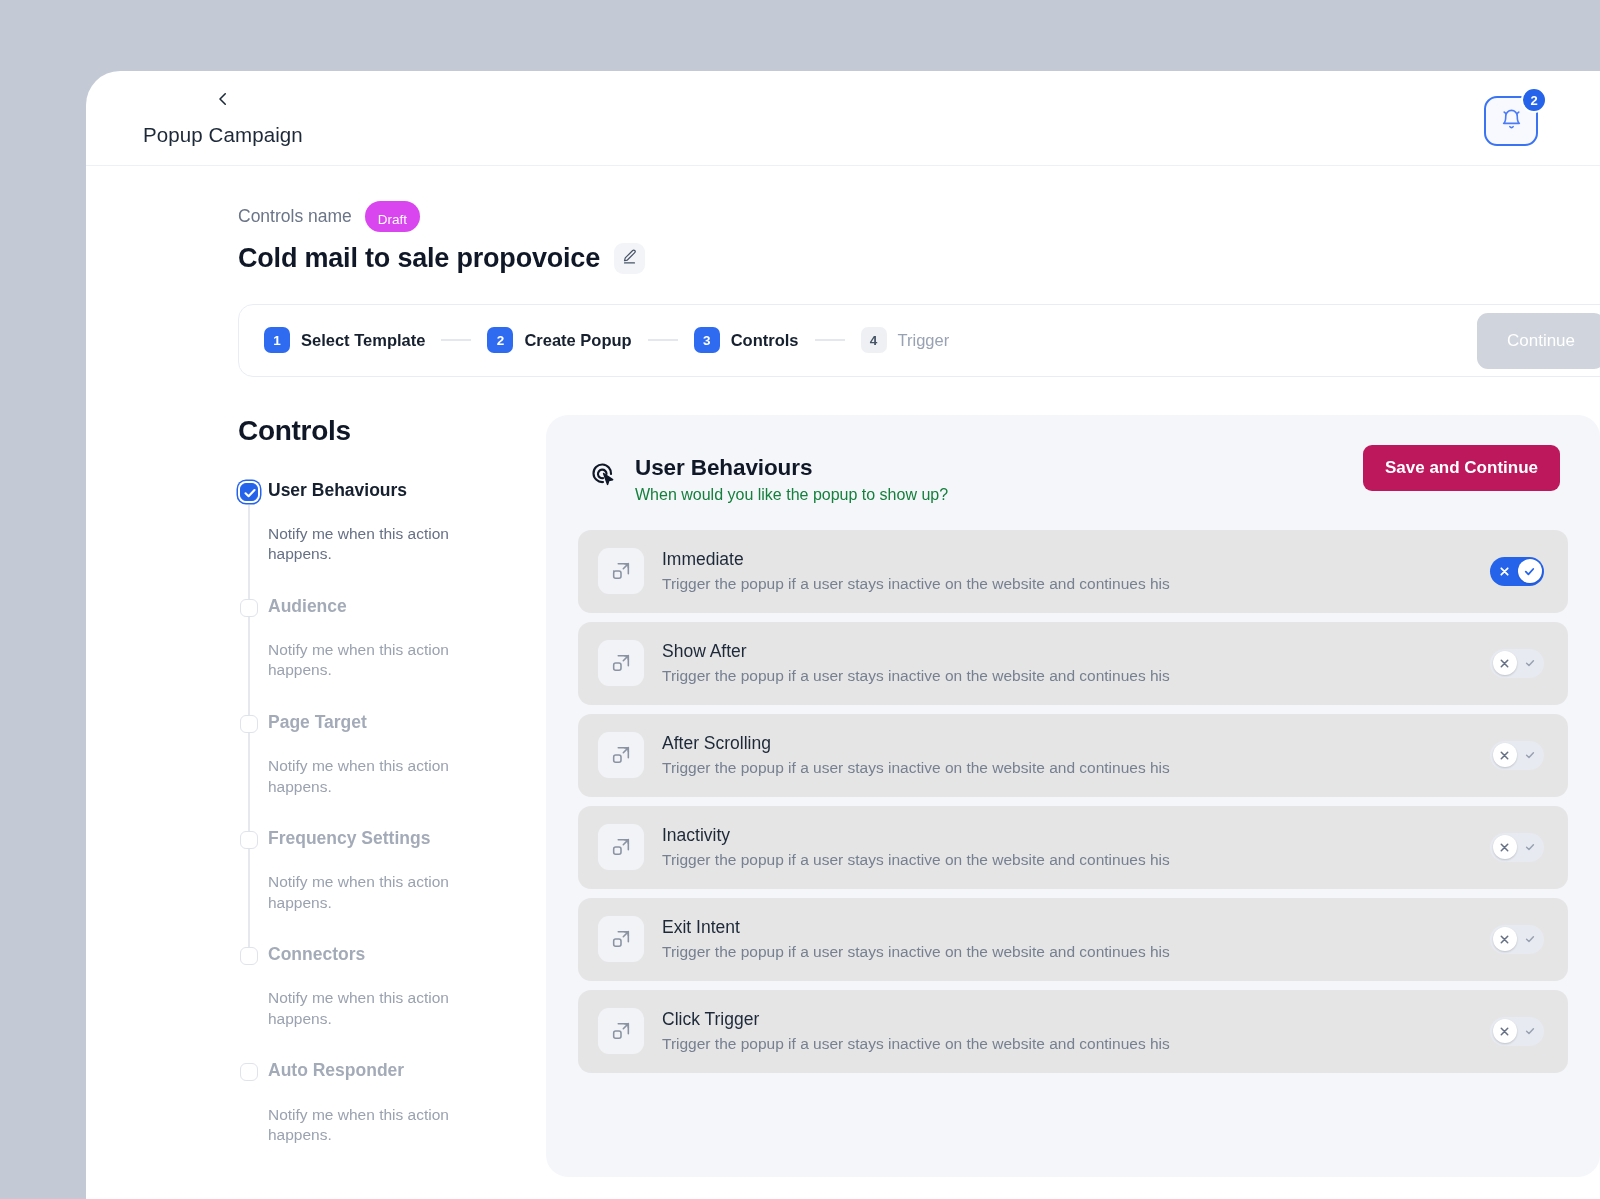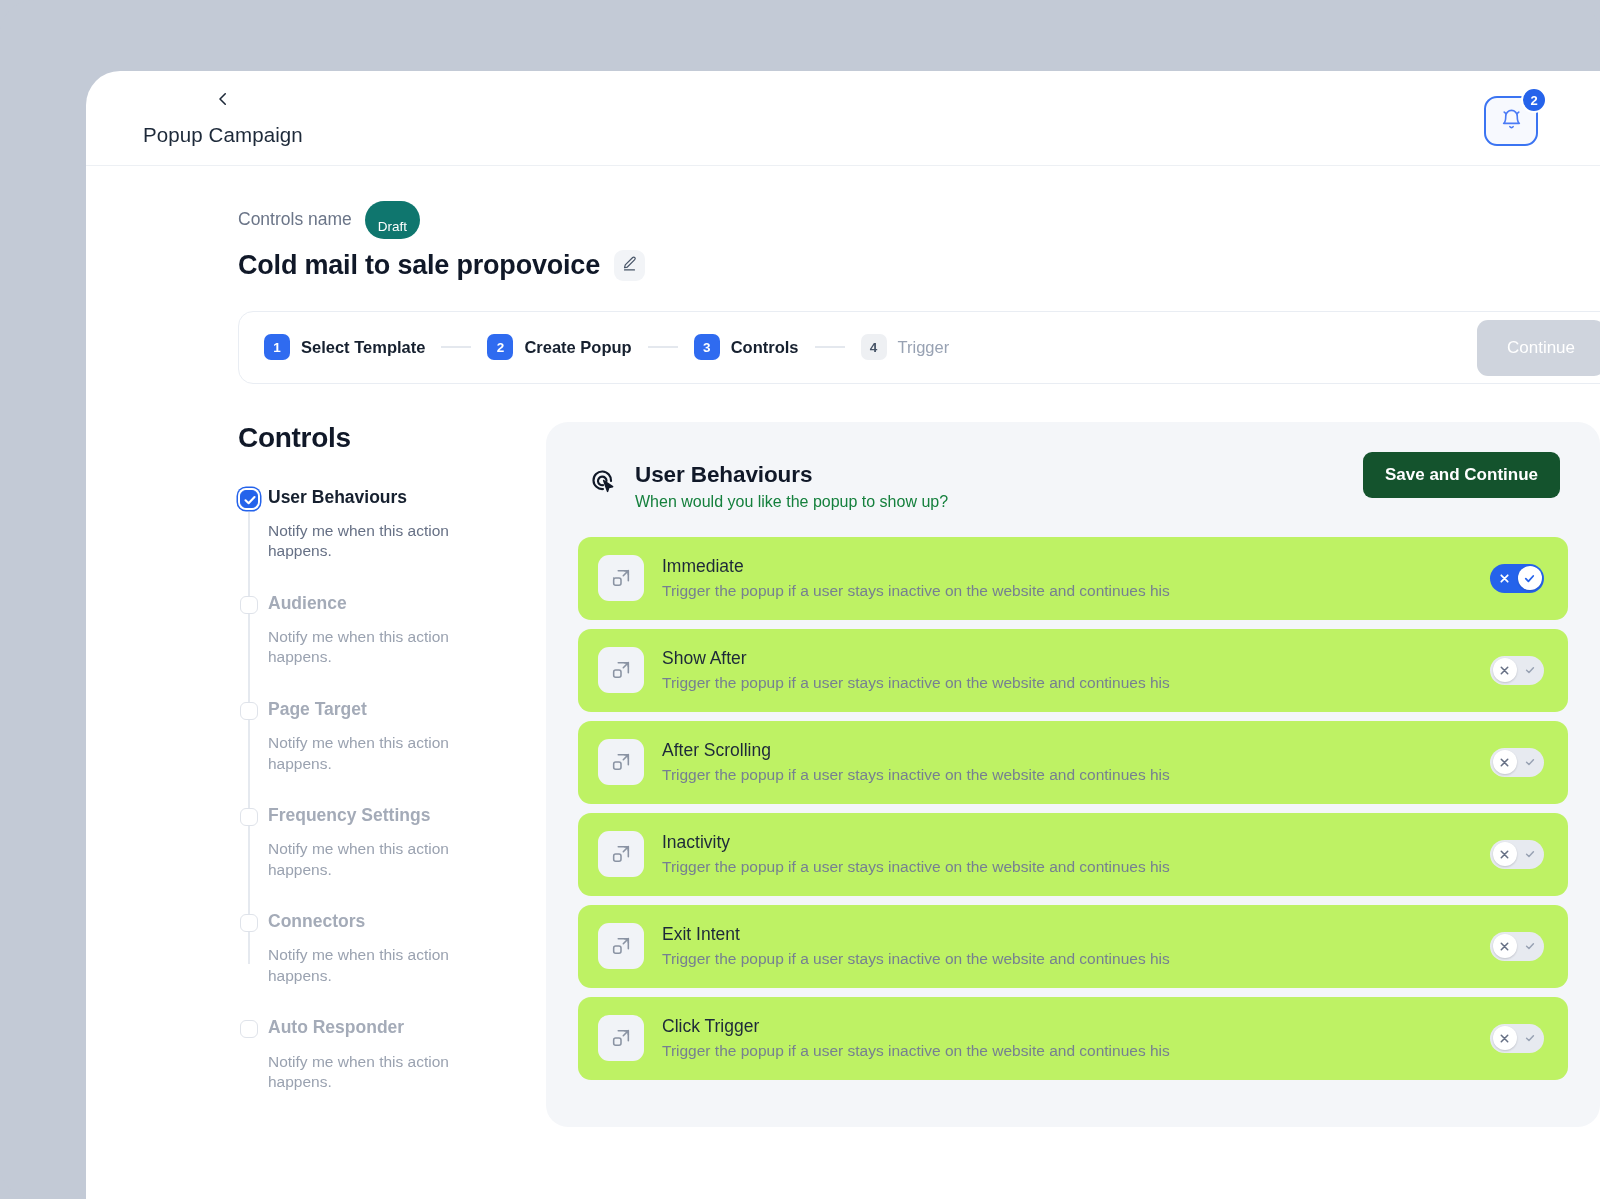--- a/index.html
+++ b/index.html
@@ -77,24 +77,24 @@
     padding: 35px 0 0 152px;
   }
   .camp-row1 {
     display: flex; align-items: center; gap: 13px;
   }
   .camp-label {
     font-size: 17.5px;
     color: #6b7588;
   }
   .draft-badge {
-    background: #0f766e;
+    background: #d946ef;
     color: #fff;
     font-size: 13.5px;
-    padding: 19px 13px 5px;
+    padding: 12px 13px 5px;
     border-radius: 999px;
     line-height: 1;
   }
   .camp-row2 {
     display: flex; align-items: center; gap: 14px;
     margin-top: 11px;
   }
   .camp-name {
     font-size: 27px;
     font-weight: bold;
@@ -205,21 +205,21 @@
   }
   .ctrl-box svg { display: block; }
   .ctrl-name {
     font-size: 17.5px;
     font-weight: bold;
     color: #a4abb8;
     line-height: 1.1;
   }
   .ctrl-item.active .ctrl-name { color: #16202f; }
   .ctrl-desc {
-    margin-top: 14px;
+    margin-top: 24px;
     font-size: 15.5px;
     color: #9aa2b0;
     line-height: 1.32;
     max-width: 200px;
   }
   .ctrl-item.active .ctrl-desc { color: #667085; }
 
   
   .panel {
     margin-left: 3px;
@@ -243,34 +243,34 @@
   .panel-sub {
     margin-top: 5px;
     font-size: 16px;
     color: #15803d;
   }
   .save-btn {
     position: absolute;
     right: 8px; top: 0;
     height: 46px;
     padding: 0 22px;
-    background: #14532d;
+    background: #be185d;
     color: #fff;
     border: none;
     border-radius: 9px;
     font-size: 17px;
     font-weight: bold;
     font-family: "Liberation Sans", sans-serif;
     cursor: pointer;
   }
 
   
   .rows { margin-top: 26px; }
   .row {
-    background: #bef264;
+    background: #e5e5e5;
     border-radius: 13px;
     height: 83px;
     display: flex;
     align-items: center;
     padding: 0 24px 0 20px;
     margin-bottom: 9px;
     position: relative;
   }
   .row-icon {
     width: 46px; height: 46px;

